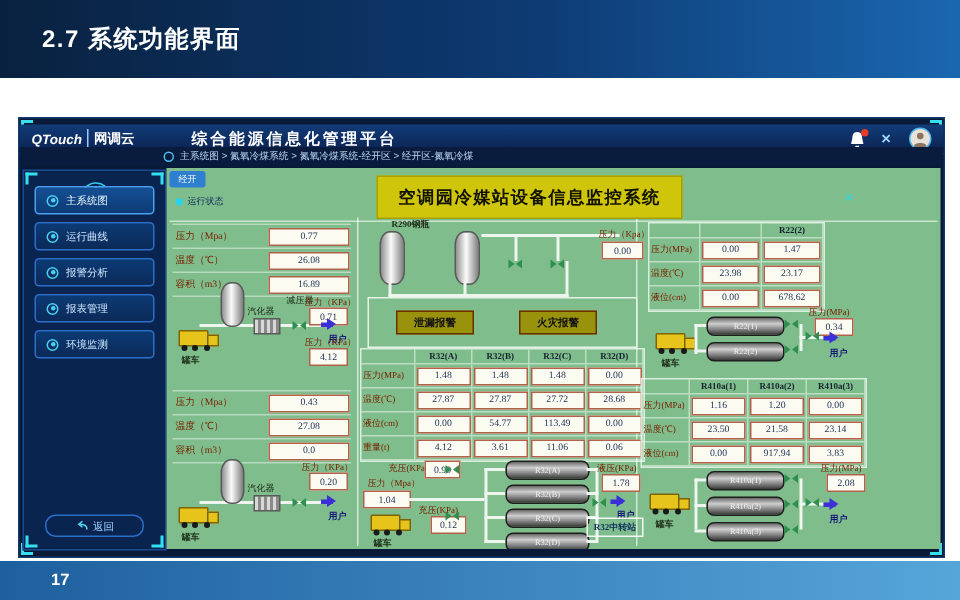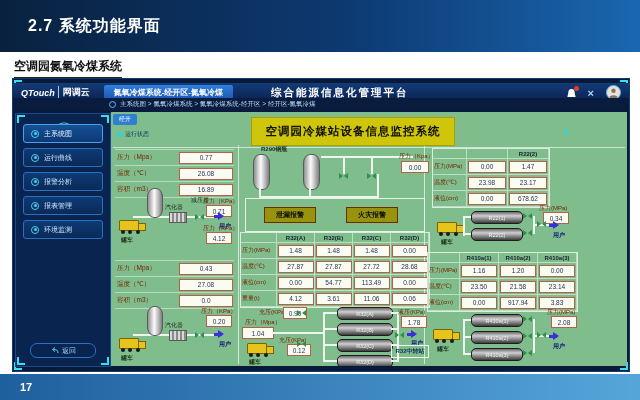--- a/index.html
+++ b/index.html
@@ -6,21 +6,21 @@
   .slide{position:relative;width:640px;height:400px;background:#fff;overflow:hidden;
          font-family:"Liberation Sans","DejaVu Sans",sans-serif;}
   
   .slide-header{position:absolute;left:0;top:0;width:640px;height:52px;
     background:linear-gradient(90deg,#09213f 0%,#0d3a72 55%,#1a67b0 100%);display:flex;align-items:center;}
   .slide-title{color:#fff;font-size:16px;font-weight:bold;margin-left:28px;letter-spacing:1px;}
   .subtitle{position:absolute;left:14px;top:58px;font-size:12px;font-weight:bold;color:#111;
     border-bottom:1px solid #222;padding-bottom:2px;}
   .footer{position:absolute;left:0;top:374px;width:640px;height:26px;
     background:linear-gradient(90deg,#1e5f9e,#56a6da);display:flex;align-items:center;}
-  .pageno{color:#fff;font-size:11px;font-weight:bold;margin-left:20px;}
+  .pageno{color:#fff;font-size:11px;font-weight:bold;margin-left:34px;}
   .footer-title{color:#fff;font-size:12px;font-weight:bold;margin-left:auto;margin-right:12px;}
   
   .scada{position:absolute;left:12px;top:78px;width:616px;height:292px;background:#081a38;border:1px solid #123a6e;}
   .tick{position:absolute;width:6px;height:6px;}
   .tick.tl{border-left:2px solid #35e0f0;border-top:2px solid #35e0f0;}
   .tick.tr{border-right:2px solid #35e0f0;border-top:2px solid #35e0f0;}
   .tick.bl{border-left:2px solid #35e0f0;border-bottom:2px solid #35e0f0;}
   .tick.br{border-right:2px solid #35e0f0;border-bottom:2px solid #35e0f0;}
   .win-header{position:absolute;left:0;top:4px;width:100%;height:19px;display:flex;align-items:center;
     background:linear-gradient(180deg,#123c78,#0a2150);border-bottom:1px solid #2a72c8;}
@@ -43,21 +43,21 @@
   .sidebar{position:absolute;left:2px;top:2px;width:94px;height:252px;background:#0a2450;border:1px solid #1a4a8e;}
   .nav-item{position:relative;width:78px;height:17px;margin:0 auto 5px auto;display:flex;align-items:center;
     background:linear-gradient(180deg,#0d3a75,#0b2a58);border:1px solid #2a6fc8;border-radius:3px;
     color:#cfe8ff;font-size:7px;}
   .nav-item.active{border-color:#4a9ff0;background:linear-gradient(180deg,#155095,#0d3a75);color:#eaf6ff;}
   .radio{width:6px;height:6px;border:1px solid #49d0f0;border-radius:50%;margin:0 5px 0 7px;position:relative;}
   .radio::after{content:"";position:absolute;left:1.5px;top:1.5px;width:3px;height:3px;border-radius:50%;background:#49d0f0;}
   .back-btn{position:absolute;left:14px;bottom:8px;width:64px;height:13px;border:1px solid #2a6fc8;border-radius:7px;
     display:flex;align-items:center;justify-content:center;color:#9fd4ff;font-size:7px;gap:3px;}
   
-  .green{position:absolute;left:98px;top:1px;width:516px;height:254px;background:#7fbd8c;overflow:hidden;}
+  .green{position:absolute;left:98px;top:1px;width:516px;height:254px;background:#7fbd8c;overflow:hidden;font-family:Liberation Serif, serif;}
   .divider{position:absolute;top:33px;bottom:2px;width:1px;background:rgba(255,255,255,.65);}
   .hline{position:absolute;left:2px;width:512px;top:35px;height:1px;background:rgba(255,255,255,.6);}
   .zone-tab{position:absolute;left:2px;top:2px;padding:1px 6px;background:#2f7fd0;color:#fff;font-size:6px;border-radius:2px;}
   .legend{position:absolute;left:6px;top:18px;display:flex;align-items:center;gap:3px;font-size:6px;color:#0a2a5a;}
   .legend i{width:5px;height:5px;border-radius:50%;background:#2ad4e8;}
   .banner{position:absolute;left:140px;top:5px;width:202px;height:27px;background:#cfc50a;border:1px solid #a89e00;
     color:#121200;font-weight:bold;font-size:11.5px;display:flex;align-items:center;justify-content:center;letter-spacing:1px;}
   .decorx{position:absolute;left:452px;top:14px;color:#29d8e8;font-size:11px;font-weight:bold;}
   
   .lbl{position:absolute;font-size:6px;color:#7a2000;white-space:nowrap;}
@@ -104,32 +104,30 @@
     color:#10305a;font-weight:bold;font-size:6px;display:flex;align-items:center;justify-content:center;}
 </style>
 </head>
 <body>
 
 <div class="slide">
 
   <div class="slide-header">
     <div class="slide-title">2.7 系统功能界面</div>
   </div>
-  <div class="subtitle">空调园氮氧冷煤系统</div>
 
   <div class="scada">
     <span class="tick tl" style="left:1px;top:1px"></span>
     <span class="tick tr" style="right:1px;top:1px"></span>
     <span class="tick bl" style="left:1px;bottom:1px"></span>
     <span class="tick br" style="right:1px;bottom:1px"></span>
 
     <div class="win-header">
       <span class="logo-q">QTouch</span>
       <span class="logo-cloud">网调云</span>
-      <span class="tab">氮氧冷煤系统-经开区-氮氧冷煤</span>
       <span class="win-title">综合能源信息化管理平台</span>
       <span class="hspacer"></span>
       <span class="bell">
         <svg width="11" height="12" viewBox="0 0 10 11">
             <path d="M5 0 C2.6 0 2.1 1.8 2 3.8 L1.2 7.4 L8.8 7.4 L8 3.8 C7.9 1.8 7.4 0 5 0 Z M3.7 8.4 A1.3 1.3 0 0 0 6.3 8.4 Z" fill="#ffffff"></path>
           </svg>
         <span class="dot"></span>
       </span>
       <span class="closex">×</span>
       <span class="avatar">

